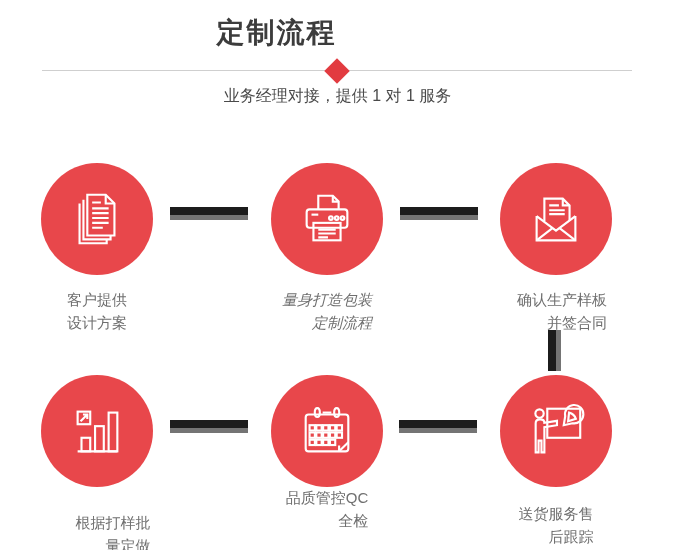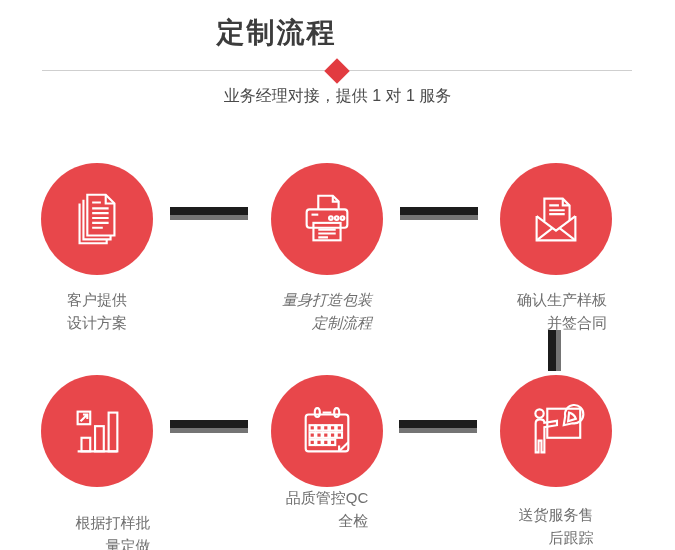--- a/index.html
+++ b/index.html
@@ -40,21 +40,21 @@
     background:linear-gradient(to bottom,var(--connector_black,#1c1c1c) 0 8px,var(--connector_gray,#747474) 8px 13px);
   }
   .connector-v{
     position:absolute;width:13px;height:41px;
     background:linear-gradient(to right,var(--connector_black,#1c1c1c) 0 8px,var(--connector_gray,#747474) 8px 13px);
   }
   
   .c1{top:163px;left:41px;} .c2{top:163px;left:271px;} .c3{top:163px;left:500px;}
   .c4{top:375px;left:41px;} .c5{top:375px;left:271px;} .c6{top:375px;left:500px;}
   .l1{top:288px;left:11px;} .l2{top:288px;left:241px;font-style:italic;} .l3{top:288px;left:476px;}
-  .l4{top:503px;left:27px;margin-top:8px;} .l5{top:486px;left:241px;} .l6{top:503px;left:470px;}
+  .l4{top:503px;left:27px;margin-top:8px;} .l5{top:486px;left:241px;} .l6{top:503px;left:470px;font-family:Liberation Serif, serif;}
   .h1{top:207px;left:170px;} .h2{top:207px;left:400px;}
   .h3{top:420px;left:170px;} .h4{top:420px;left:399px;}
   .v1{top:330px;left:548px;}
 </style>
 </head>
 <body>
 
 <div class="stage">
 
   <div class="page-title">定制流程</div>

